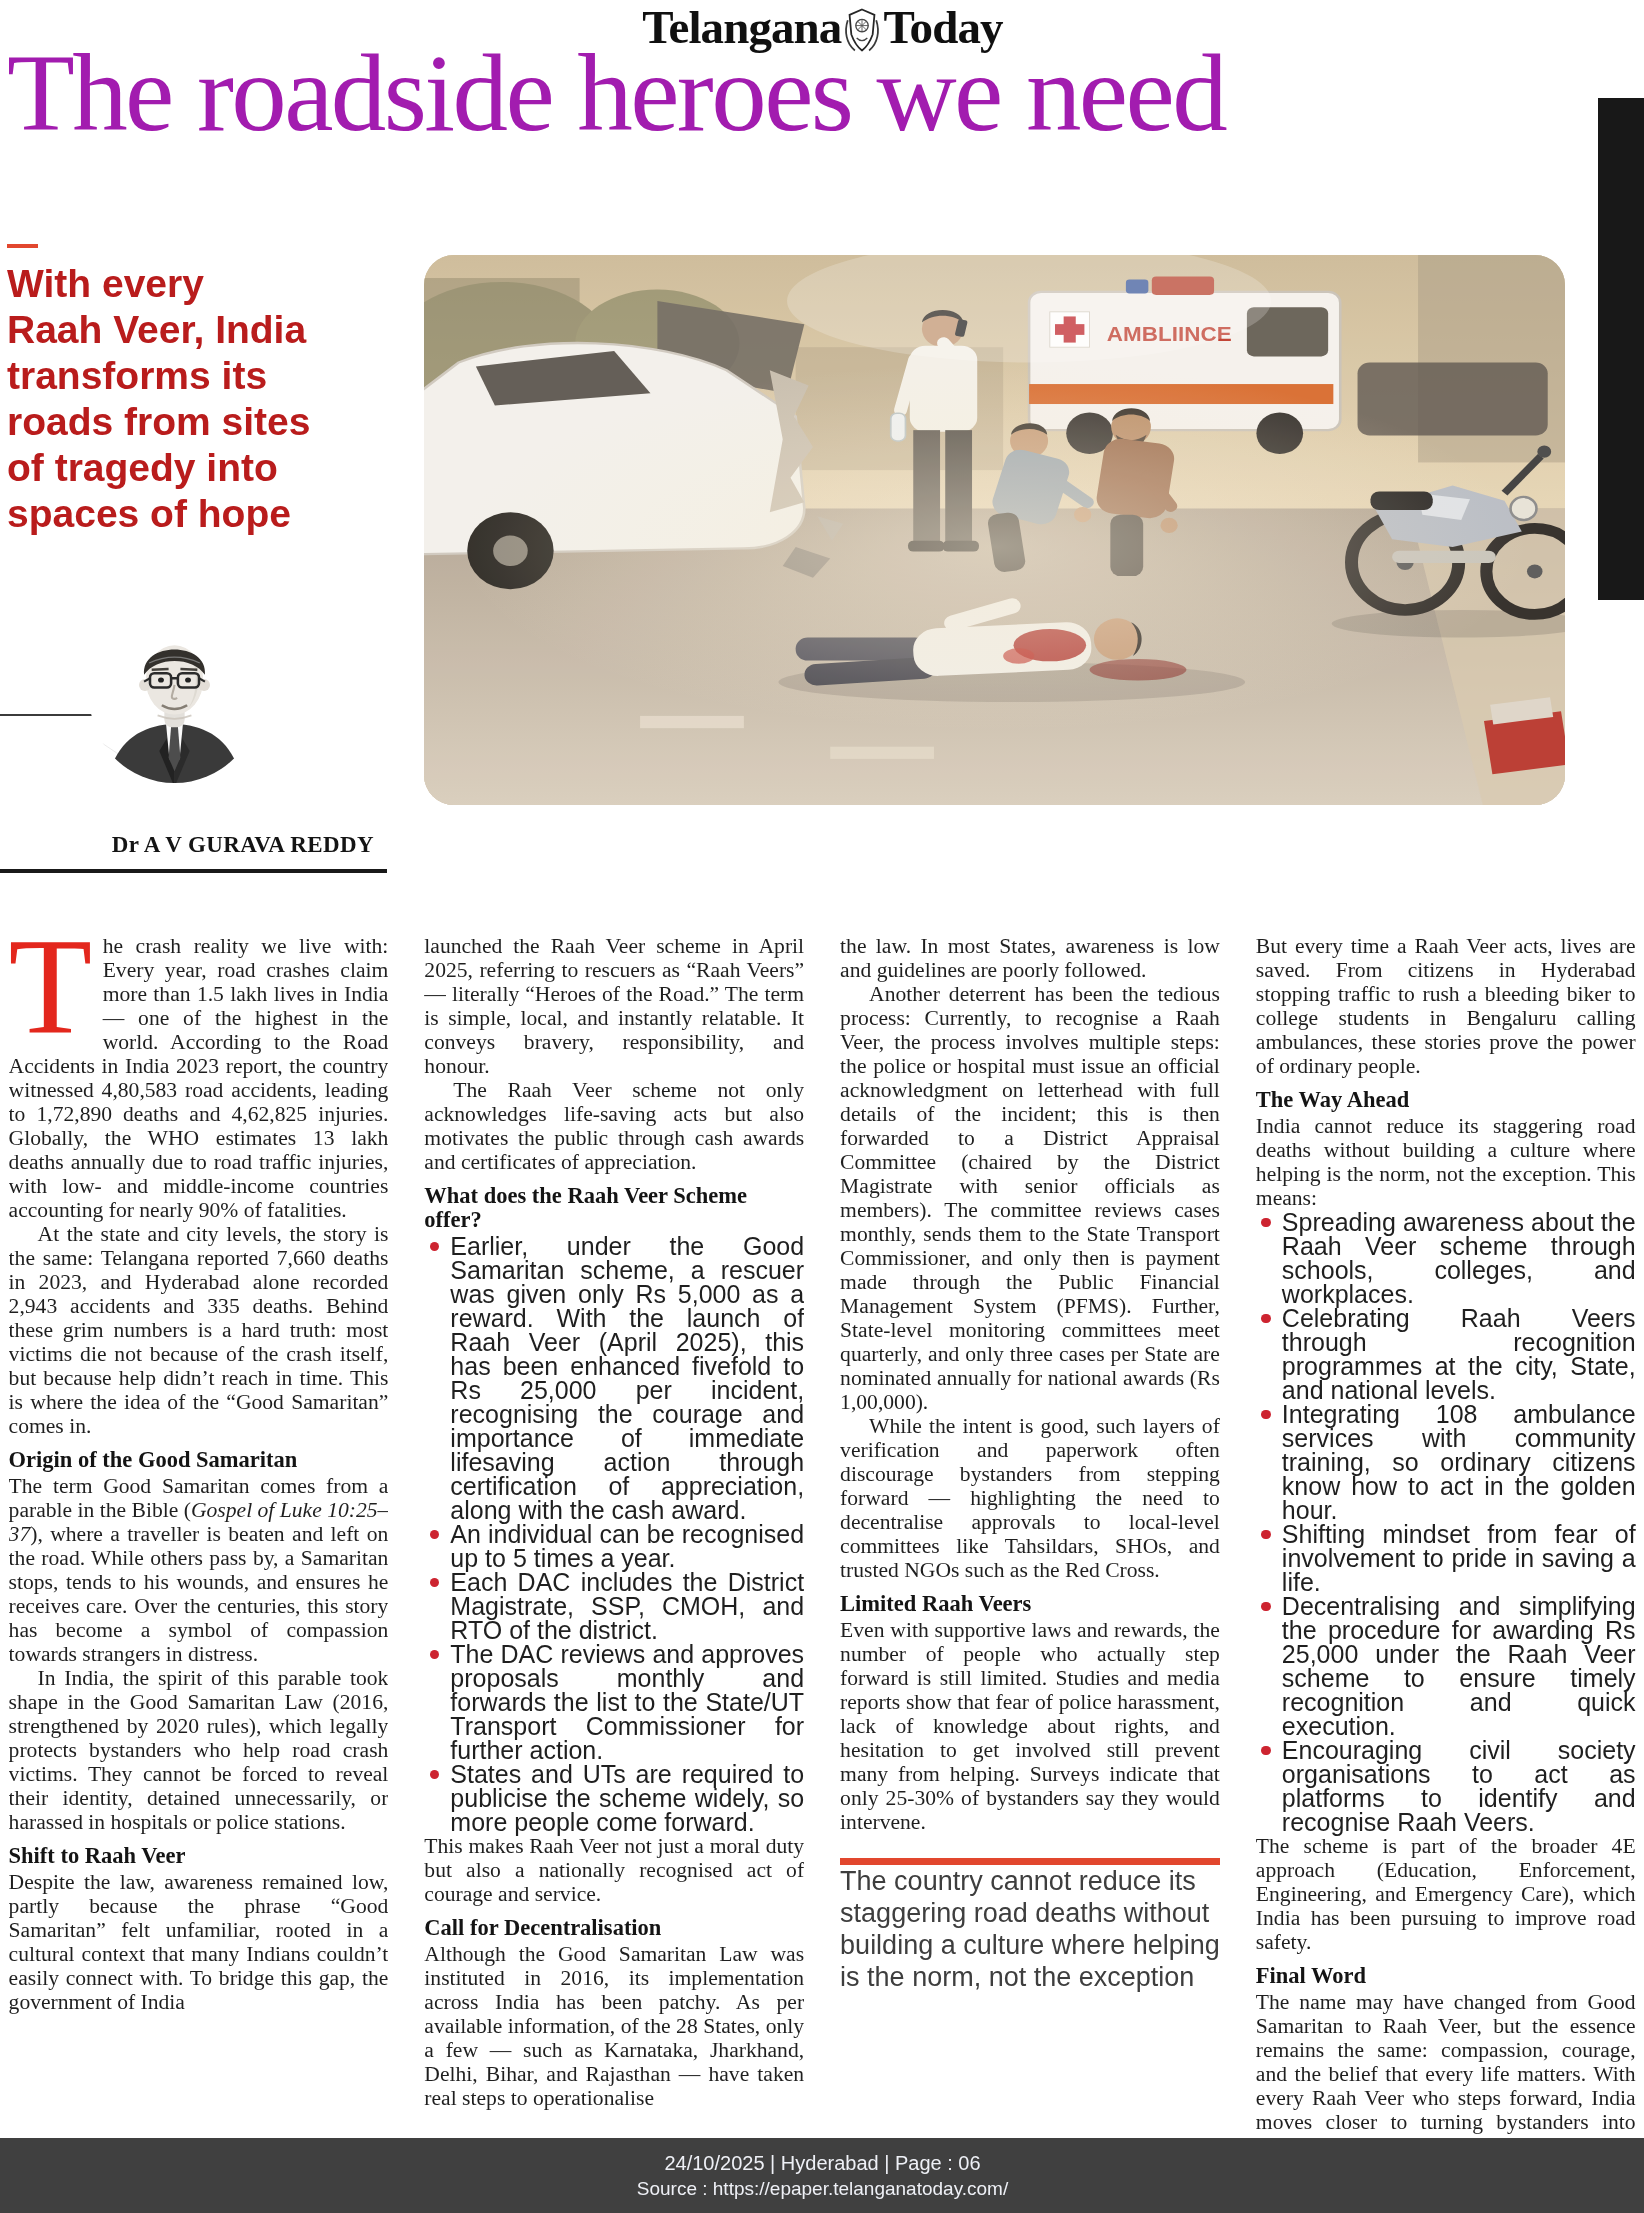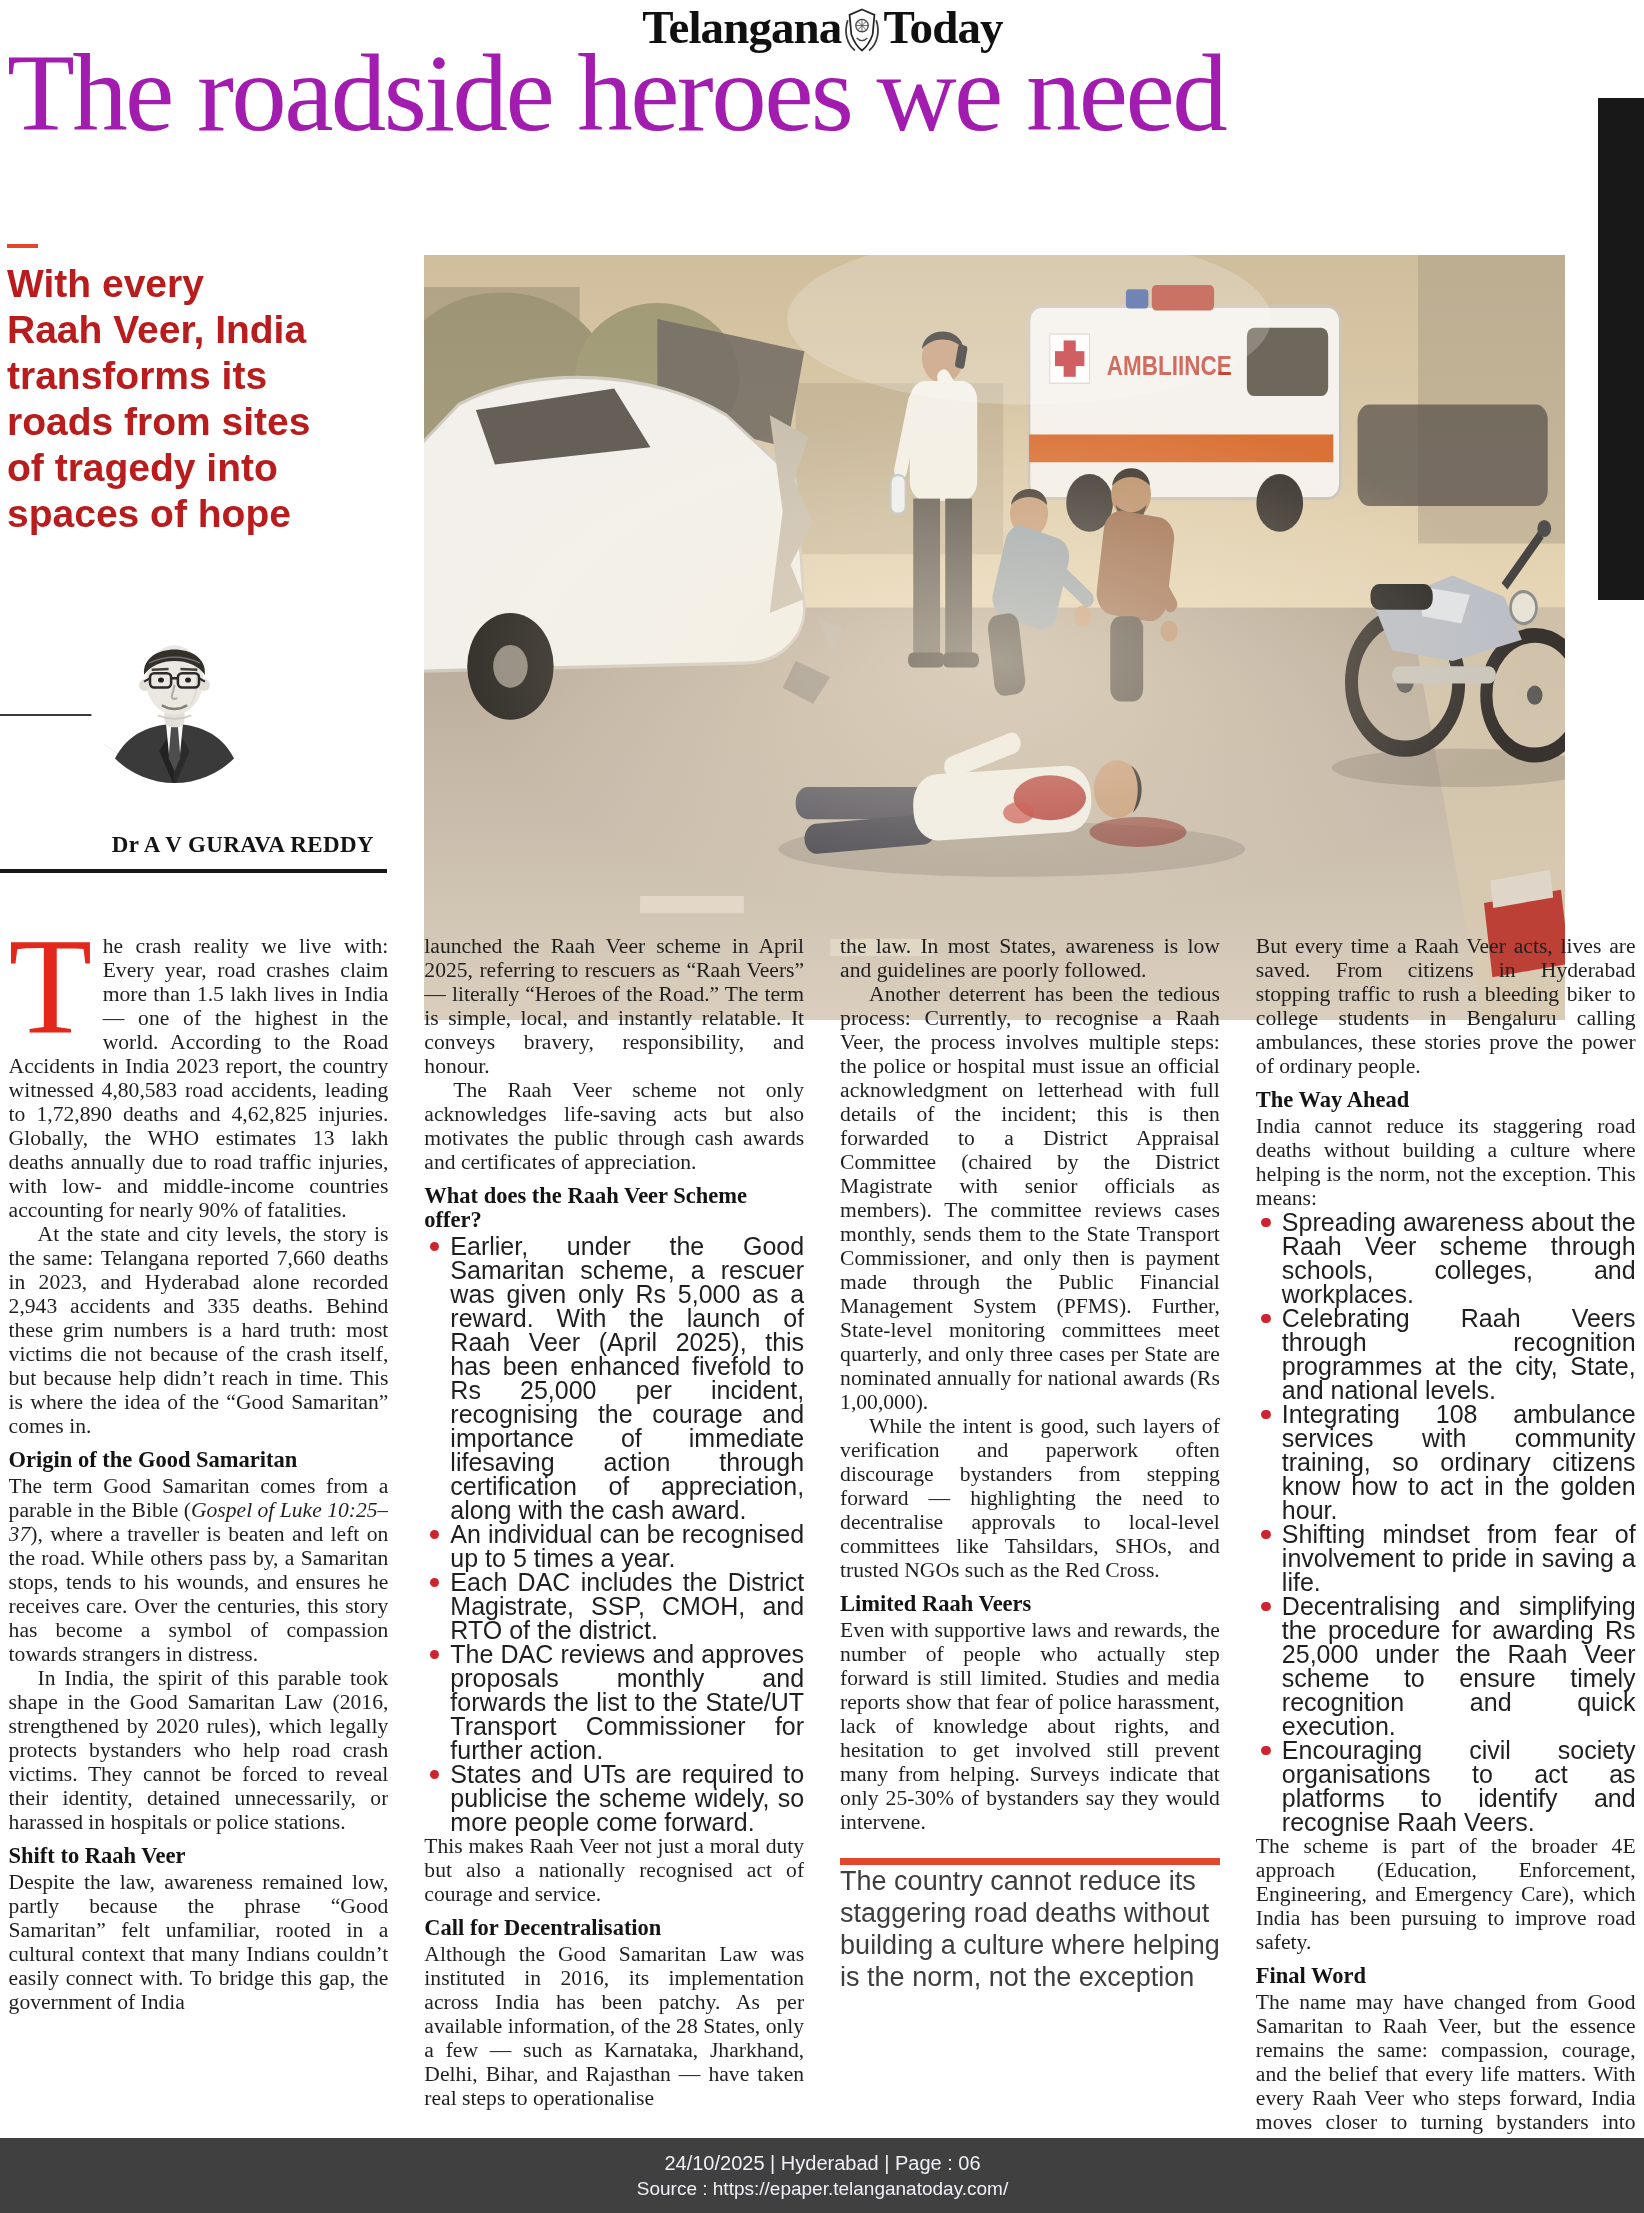--- a/index.html
+++ b/index.html
@@ -24,22 +24,22 @@
     font-family:"Liberation Sans", sans-serif; font-weight:700;
     font-size:39px; line-height:46px; color:#b91c1c; }
   
   .author-line { position:absolute; left:0; top:714px; width:99px; height:1.7px; background:#3b3b3b; }
   .portrait-wrap { position:absolute; left:90px; top:614px; width:169px; height:169px;
     border-radius:50%; overflow:hidden; background:#ffffff; }
   .byline { position:absolute; left:0; top:832px; width:374px; text-align:right;
     font-weight:700; font-size:23px; letter-spacing:0.4px; color:#141414; }
   .byline-rule { position:absolute; left:0; top:869px; width:387px; height:4.3px; background:#191919; }
   
-  .photo-wrap { position:absolute; left:424px; top:255px; width:1141px; height:765px;
-    overflow:hidden; background:#cfc0a4; }
+  .photo-wrap { position:absolute; left:424px; top:255px; width:1141px; height:550px;
+    overflow:hidden; background:#cfc0a4;border-radius:30px; }
   .photo-wrap svg { display:block; width:100%; height:100%; }
   
   .columns { position:absolute; left:8.6px; top:934px; width:1627px;
     display:grid; grid-template-columns:repeat(4,1fr); column-gap:36px; }
   .col { height:1204px; overflow:hidden; font-size:21.6px; line-height:24px; text-align:justify; color:#1f1f1f; }
   .col p { margin:0; }
   .col p.ind { text-indent:29px; }
   .it { font-style:italic; }
   .sec { font-size:22.5px; font-weight:700; margin:10.4px 0 1.7px; text-align:left; color:#141414; }
   .dropcap { float:left; font-size:137px; line-height:93px; padding:7px 10.4px 1.7px 0;

